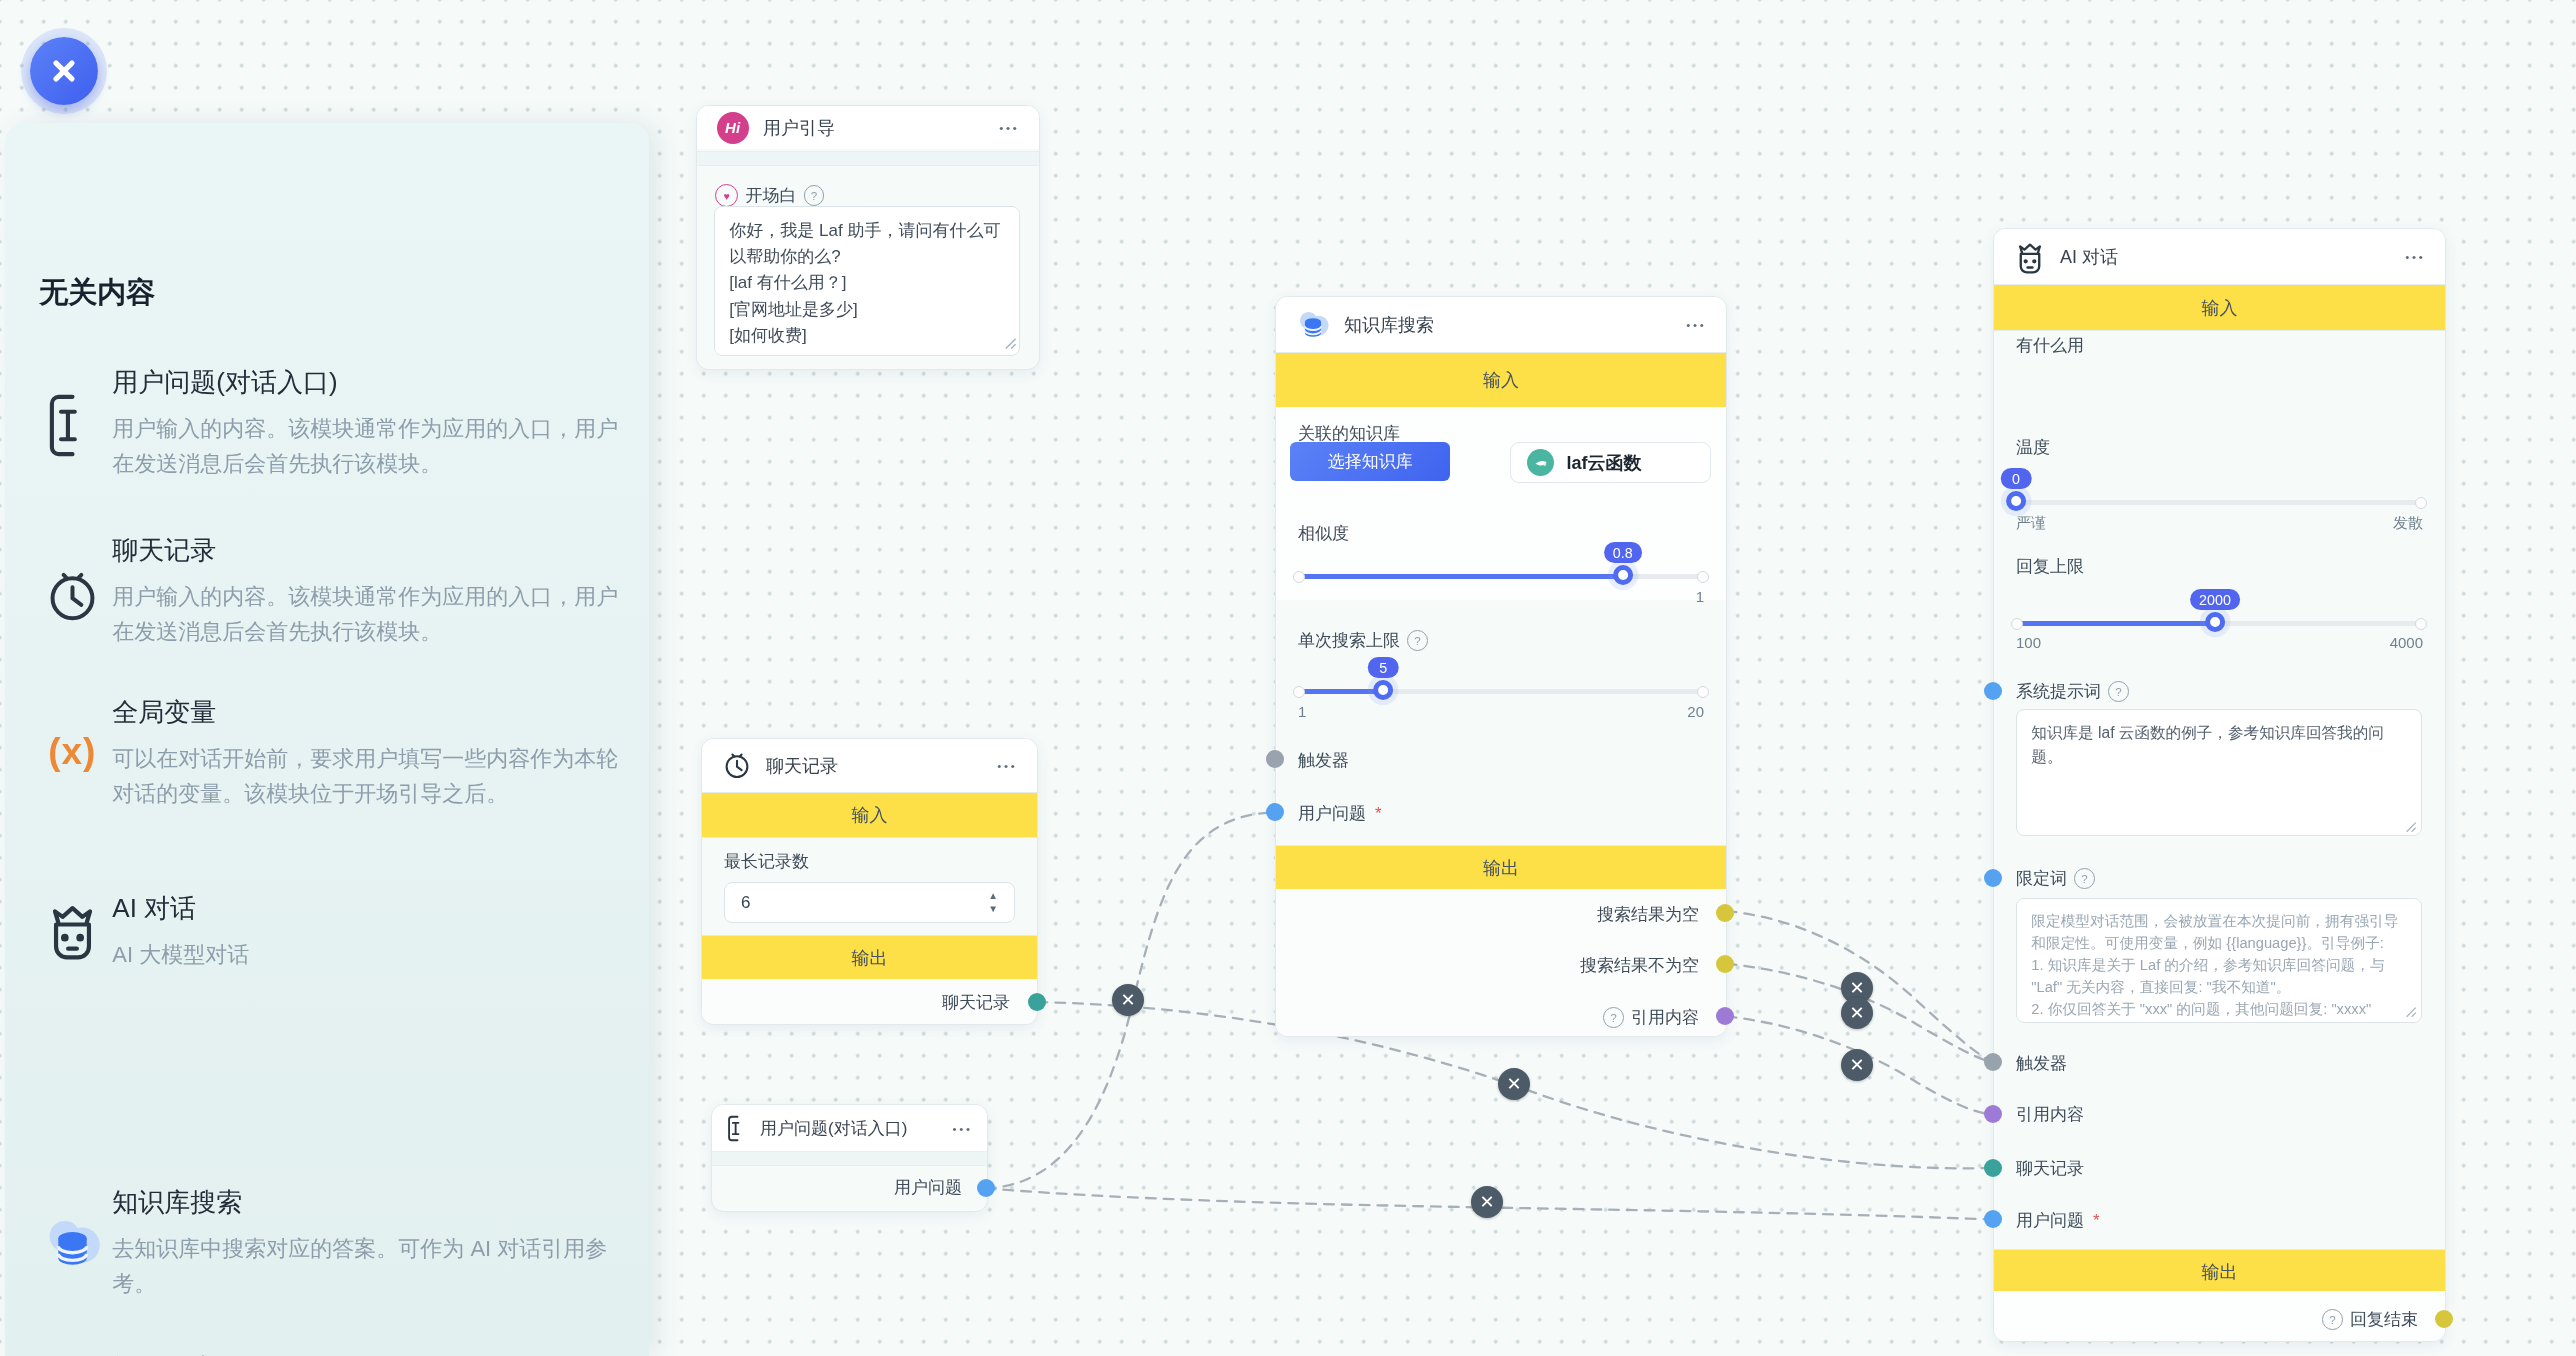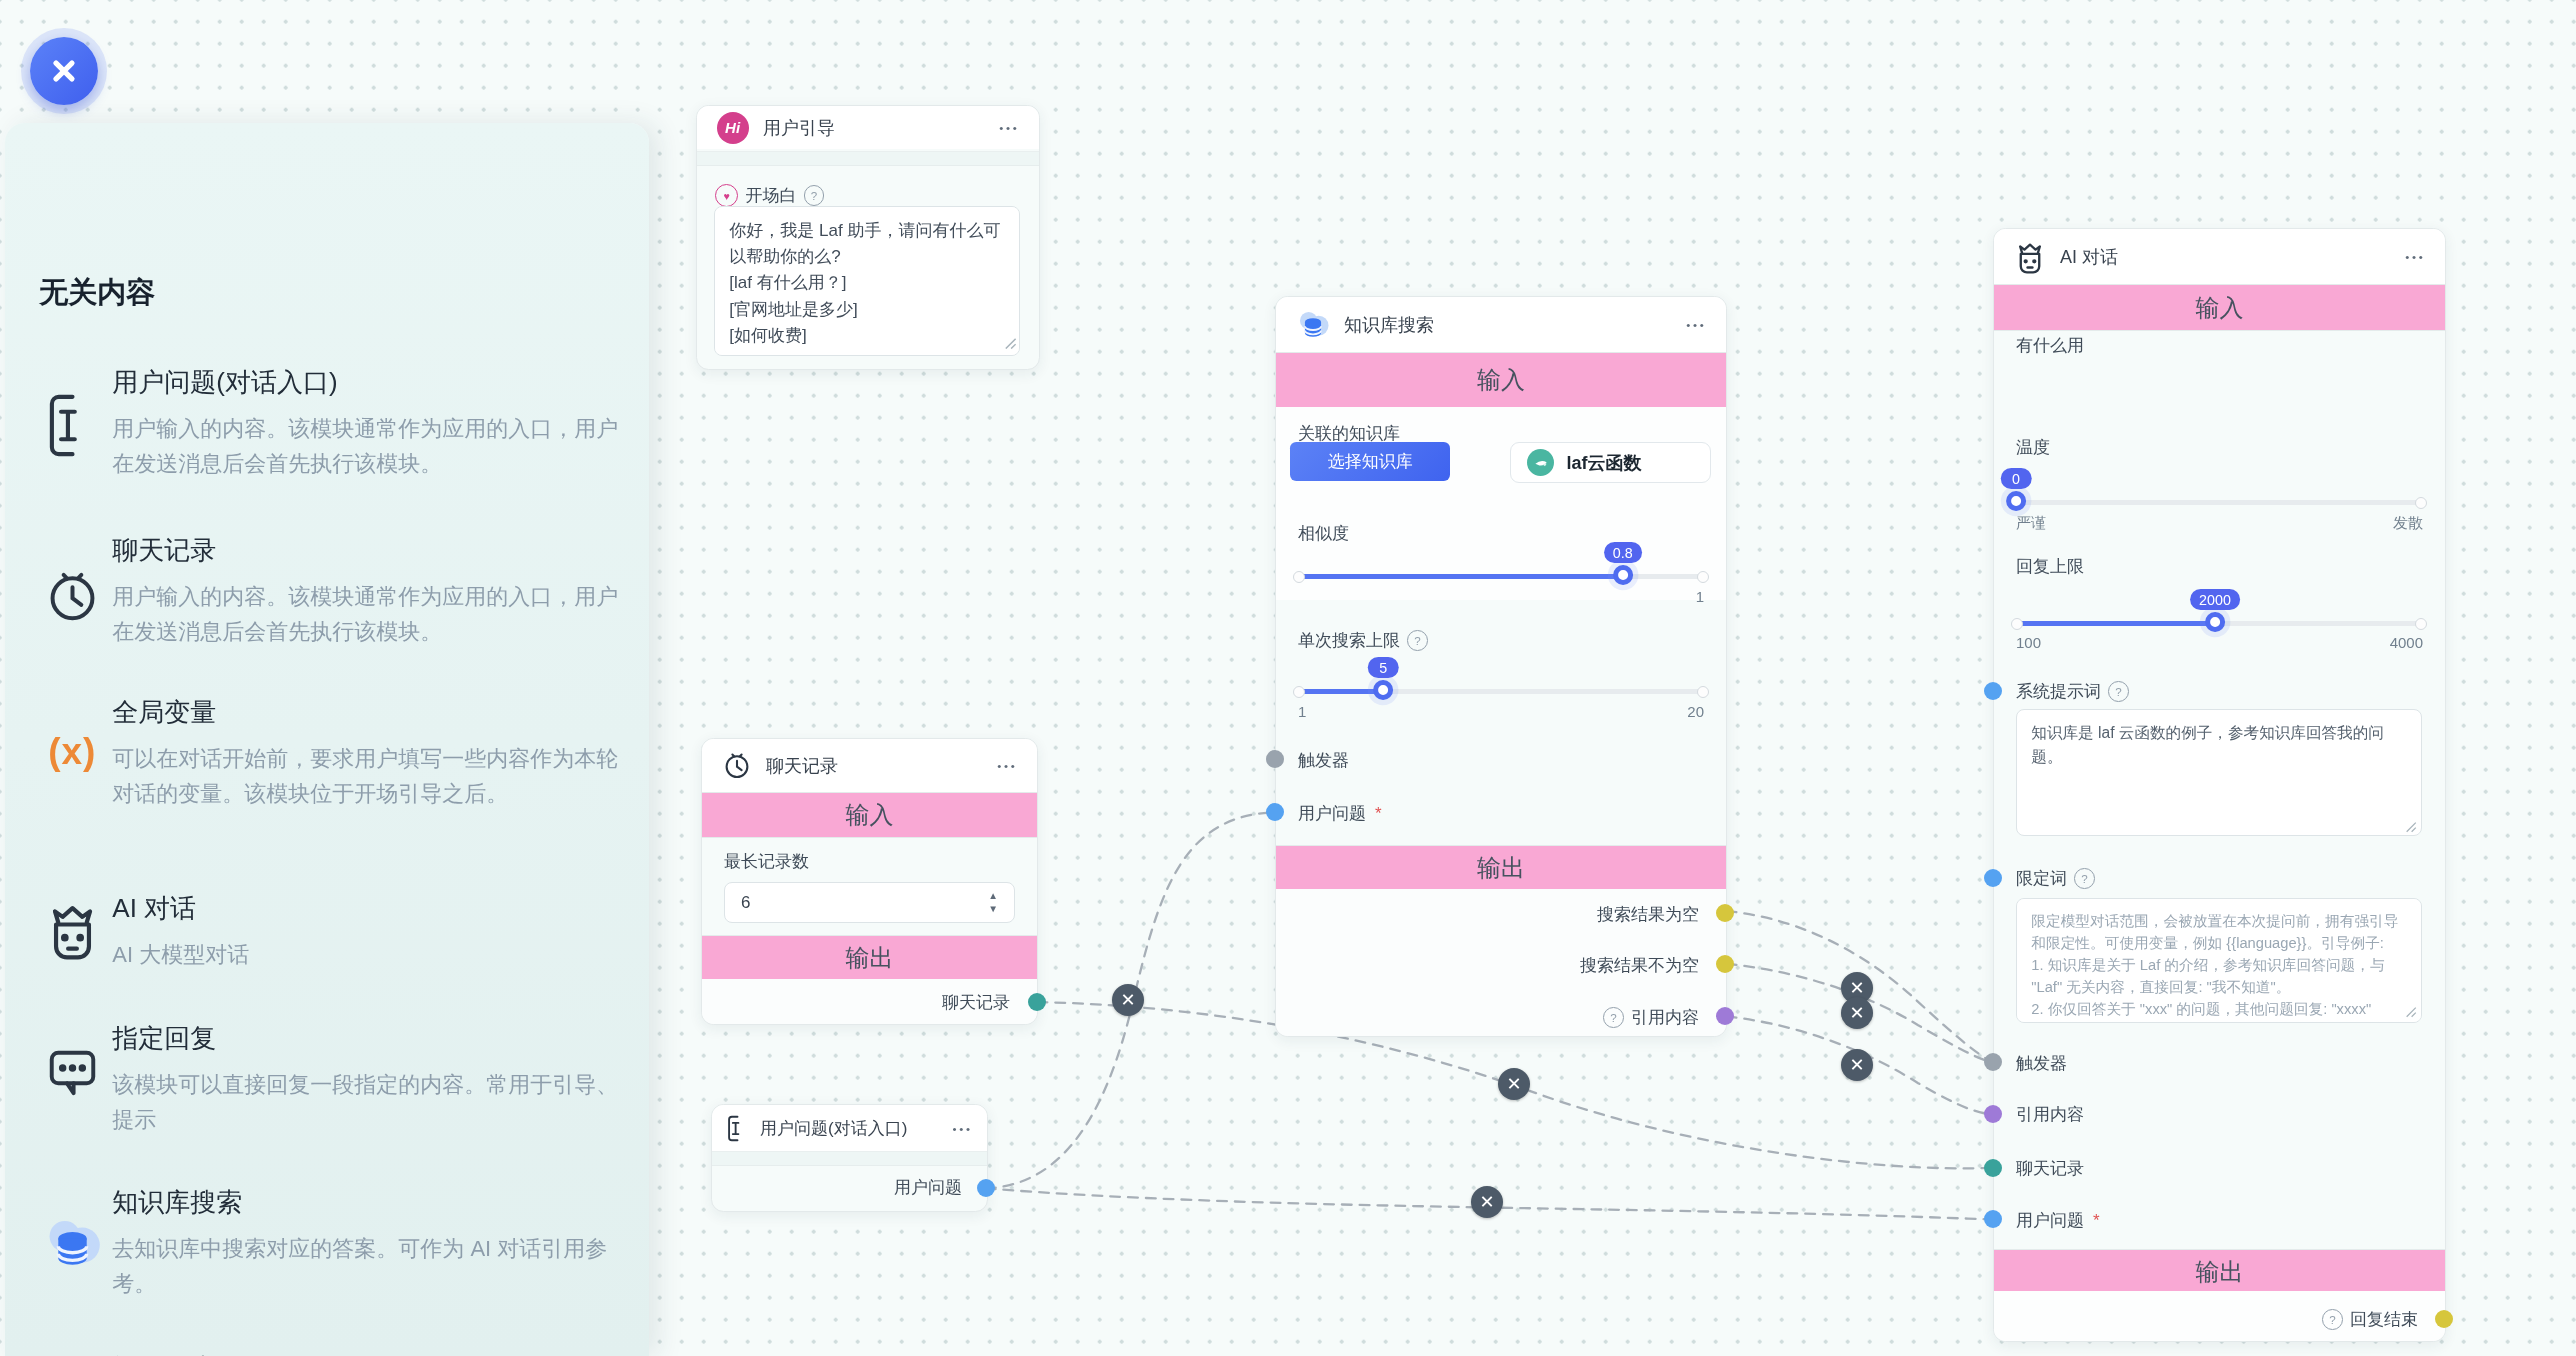--- a/index.html
+++ b/index.html
@@ -27,23 +27,23 @@
   .s-desc{font-size:22px;line-height:35px;color:#8d9dab;}
   .varx{font-size:37px;font-weight:bold;color:#ed8936;letter-spacing:0.9px;}
   
   .node{position:absolute;background:#f6fbfa;border:0.9px solid #e3e9ea;border-radius:12.5px;
     box-shadow:0 3.6px 14.3px rgba(30,60,70,.07);color:#3b4754;}
   .nhead{position:absolute;left:0;right:0;top:0;display:flex;align-items:center;gap:14.3px;
     padding:0 19.6px;background:#fff;border-radius:11.6px 11.6px 0 0;}
   .nhead .ntitle{flex:1;font-size:18px;color:#39434f;}
   .menu-dots{font-size:11.6px;letter-spacing:2.7px;color:#5f6b79;cursor:pointer;}
   .band{position:absolute;left:0;right:0;background:#eef6f5;border-top:0.9px solid #e9efef;border-bottom:0.9px solid #e6eded;}
-  .strip{position:absolute;left:0;right:0;background:#f9a8d4;border-top:0.9px solid #e4ebeb;
+  .strip{position:absolute;left:0;right:0;background:#fde047;border-top:0.9px solid #e4ebeb;
     border-bottom:0.9px solid #e4ebeb;display:flex;align-items:center;justify-content:center;
-    font-size:24px;color:#46525f;}
+    font-size:18px;color:#46525f;}
   .flabel{position:absolute;font-size:17px;color:#3f4b58;display:flex;align-items:center;gap:7.1px;}
   .sub{position:absolute;font-size:15px;color:#71808e;}
   .star{color:#e05252;margin-left:1.8px;}
   .help{display:inline-flex;width:18.7px;height:18.7px;border:1.4px solid #93a0ac;border-radius:50%;
     align-items:center;justify-content:center;font-size:11.6px;color:#93a0ac;flex:none;}
   textarea.ta{position:absolute;border:0.9px solid #dde4e7;border-radius:8px;background:#fff;
     resize:none;padding:10.7px 14.3px;font-family:inherit;font-size:17px;line-height:1.55;
     color:#414c59;box-sizing:border-box;outline:none;}
   textarea.ta.small{font-size:15.6px;color:#55616e;}
   textarea.ta::placeholder{color:#9aa7b3;}
@@ -162,37 +162,20 @@
               <path d="M22 46 h8"></path>
             </g>
           </svg>
       </span>
       <div class="s-text">
           <div class="s-title">AI 对话</div>
       <div class="s-desc">AI 大模型对话</div>
         </div>
     </div>
 
-    <div class="s-item" style="top:898px">
-      <span class="s-icon" style="top:23px">
-        <svg width="55" height="59" viewBox="0 0 50 54">
-            <g stroke="#2b3643" stroke-width="3.6" fill="none" stroke-linecap="round" stroke-linejoin="round">
-        <rect x="6" y="8" width="38" height="28" rx="6"></rect>
-              <path d="M20 36 l6 9 v-9"></path>
-        <circle cx="16" cy="22" r="1.6" fill="#2b3643"></circle>
-              <circle cx="25" cy="22" r="1.6" fill="#2b3643"></circle>
-              <circle cx="34" cy="22" r="1.6" fill="#2b3643"></circle>
-            </g>
-          </svg>
-      </span>
-      <div class="s-text">
-          <div class="s-title">指定回复</div>
-      <div class="s-desc">该模块可以直接回复一段指定的内容。常用于引导、提示</div>
-        </div>
-    </div>
 
     <div class="s-item" style="top:1062px">
       <span class="s-icon" style="top:27px">
         <svg width="59" height="64" viewBox="0 0 54 58">
           <circle cx="20" cy="22" r="14" fill="#c3d9f9"></circle>
             <circle cx="36" cy="30" r="16" fill="#c3d9f9"></circle>
           <g fill="#3b77f2">
               <ellipse cx="27" cy="24" rx="13" ry="6"></ellipse>
               <path d="M14 24 v18 a13 6 0 0 0 26 0 v-18"></path>
             </g>

